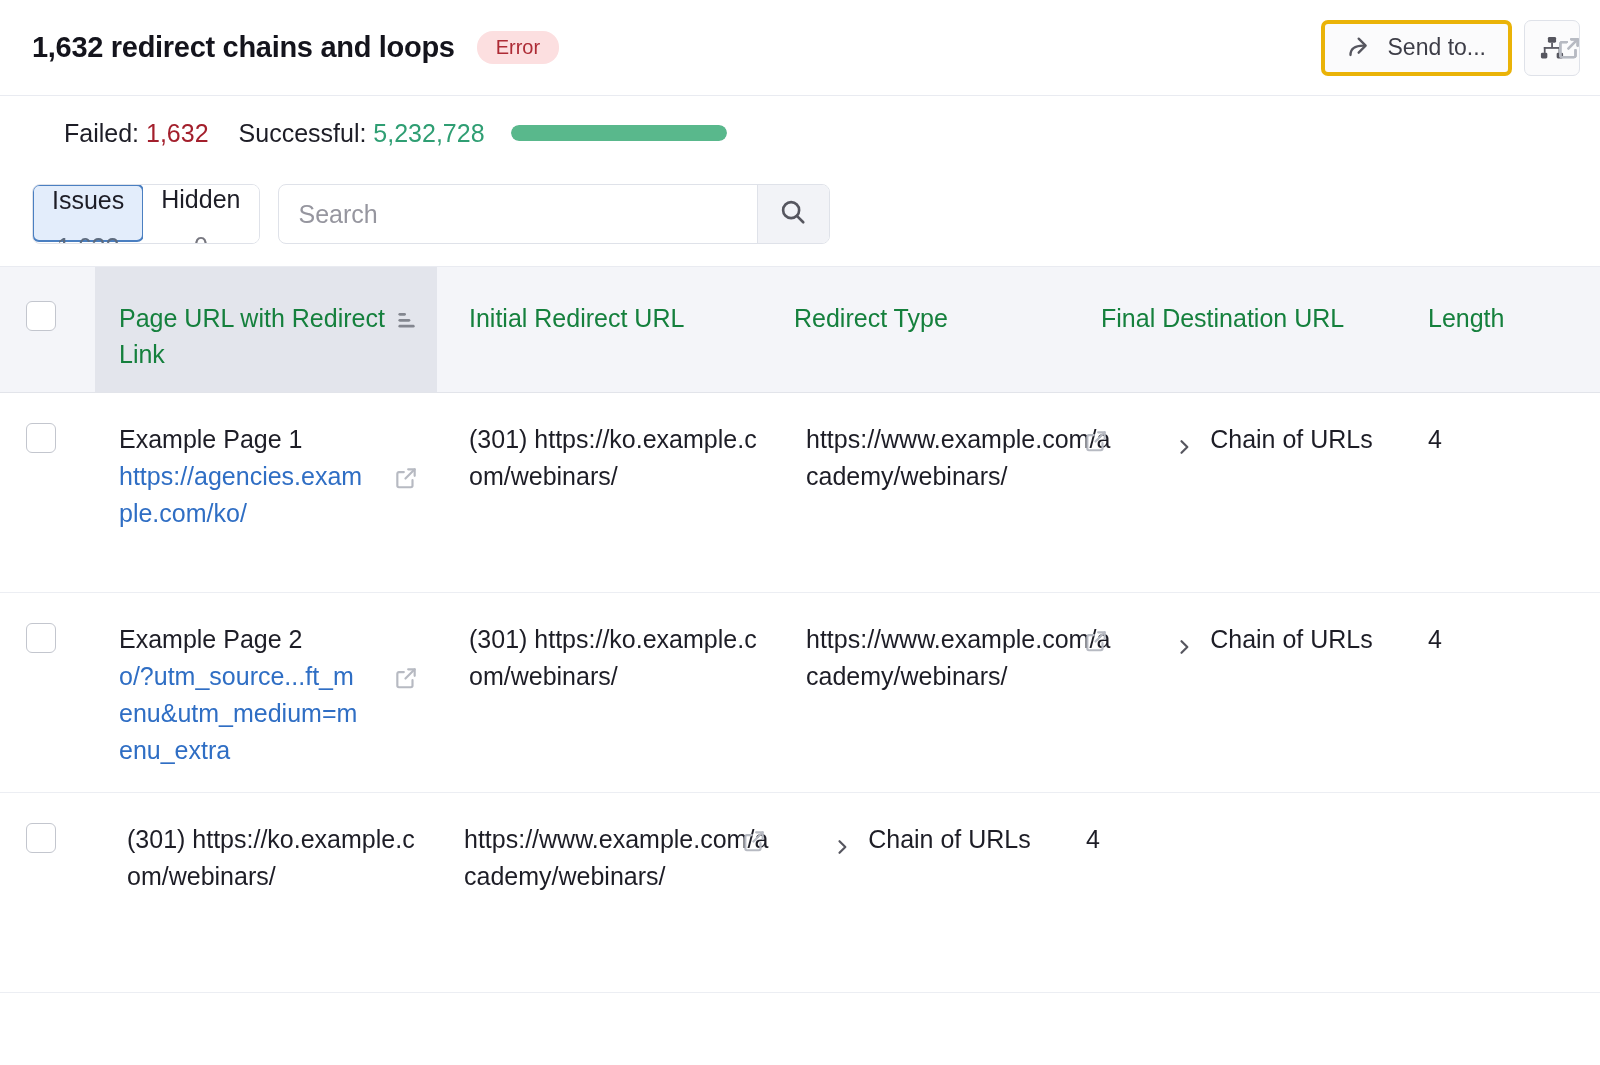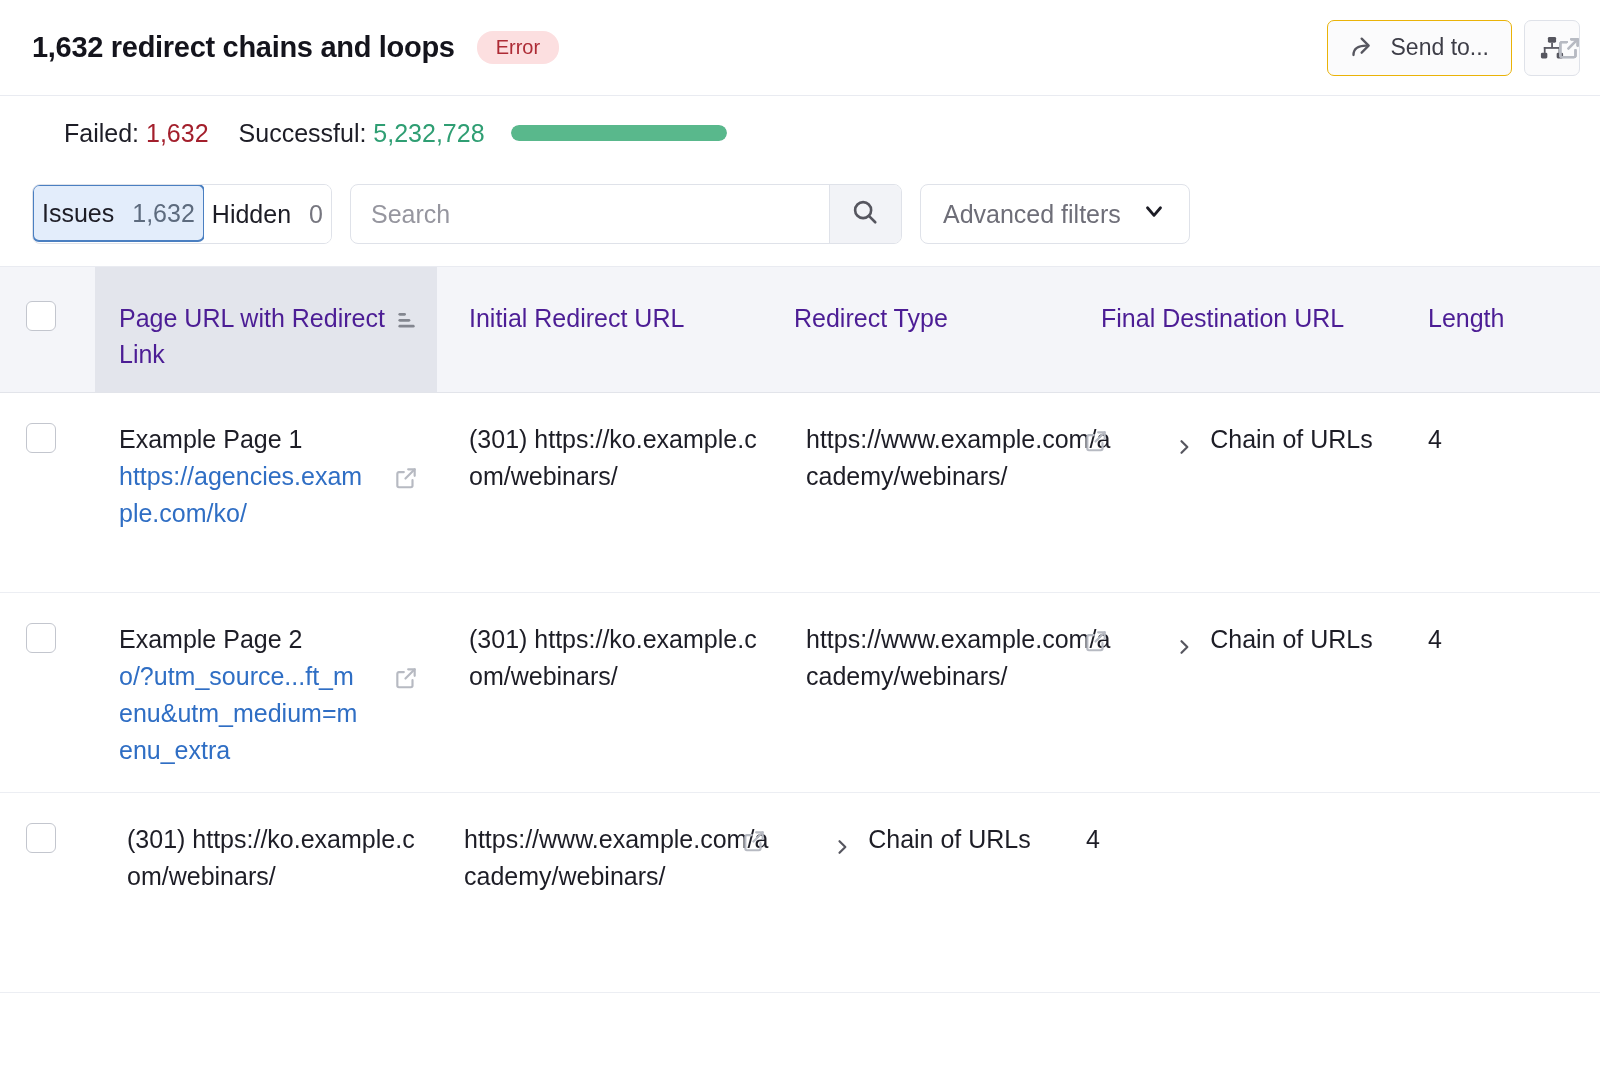--- a/index.html
+++ b/index.html
@@ -38,21 +38,21 @@
     white-space: nowrap;
   }
   .topbar-actions {
     margin-left: auto;
     display: flex;
     align-items: center;
     gap: 12px;
   }
   .btn-outline {
     height: 56px;
-    border: 1px solid #eab308;
+    border: 4px solid #eab308;
     border-radius: 7px;
     background: #fbfbfc;
     display: flex;
     align-items: center;
     gap: 13px;
     padding: 0 22px;
     font-size: 23px;
     color: #3d3d47;
     cursor: pointer;
   }
@@ -108,27 +108,28 @@
     height: 60px;
     border-radius: 8px;
     border: 1px solid #dfe2e9;
     overflow: hidden;
     background: #fff;
   }
   .seg {
     display: flex;
     align-items: baseline;
     gap: 18px;
-    padding: 0 8px;
+    padding: 0 18px;
     font-size: 25px;
     color: #1d1d26;
     background: #fff;
     cursor: pointer;
     height: 100%;
     align-items: center;
+    flex-direction: column;
   }
   .seg .seg-count { color: #76767f; }
   .seg.active {
     background: #e3edfb;
     border: 2px solid #4a7fc1;
     border-radius: 7px;
     margin: -1px;
   }
   .seg.active .seg-count { color: #5d6b7e; }
 
@@ -197,21 +198,21 @@
   .c-check { width: 95px; display: flex; justify-content: center; padding-top: 30px; flex: none; }
   .c-page  { width: 342px; flex: none; padding-left: 24px; position: relative; }
   .c-init  { width: 345px; flex: none; padding-left: 32px; }
   .c-final { width: 345px; flex: none; padding-left: 24px; }
   .c-type  { width: 295px; flex: none; padding-left: 12px; }
   .c-len   { width: 178px; flex: none; padding-left: 6px; }
 
   .thead .cell {
     padding-top: 34px;
     font-size: 25px;
-    color: #4c1d95;
+    color: #15803d;
     line-height: 1.42;
   }
   .thead .c-page {
     background: #e3e5ec;
     display: flex;
     align-items: flex-start;
     justify-content: space-between;
     padding-right: 18px;
   }
   .sort-icon { padding-top: 6px; flex: none; cursor: pointer; }
@@ -312,28 +313,20 @@
     <div class="search-btn">
       <span>
         <svg width="30" height="30" viewBox="0 0 24 24" fill="none" stroke="#56565f" stroke-width="2.1" stroke-linecap="round">
           <circle cx="10.5" cy="10.5" r="6.4"></circle>
           <line x1="15.3" y1="15.3" x2="20.2" y2="20.2"></line>
         </svg>
       </span>
     </div>
   </div>
 
-  <div class="adv-filters">
-    <span>Advanced filters</span>
-    <span>
-      <svg width="26" height="26" viewBox="0 0 24 24" fill="none" stroke="#1d1d26" stroke-width="2.6" stroke-linecap="round" stroke-linejoin="round">
-        <polyline points="6,9 12,16 18,9"></polyline>
-      </svg>
-    </span>
-  </div>
 </div>
 
 <div class="table">
 
   <div class="thead">
     <div class="cell c-check">
       <div class="checkbox"></div>
     </div>
     <div class="cell c-page">
       <span>Page URL with Redirect Link</span>

